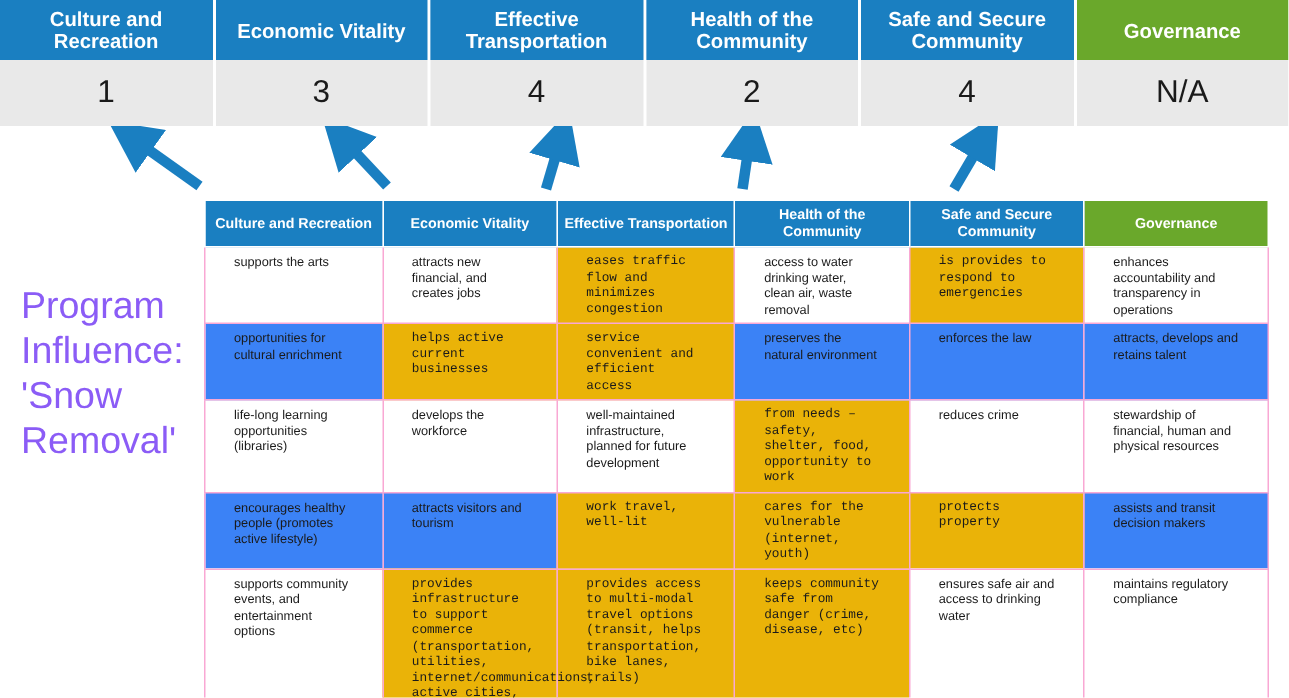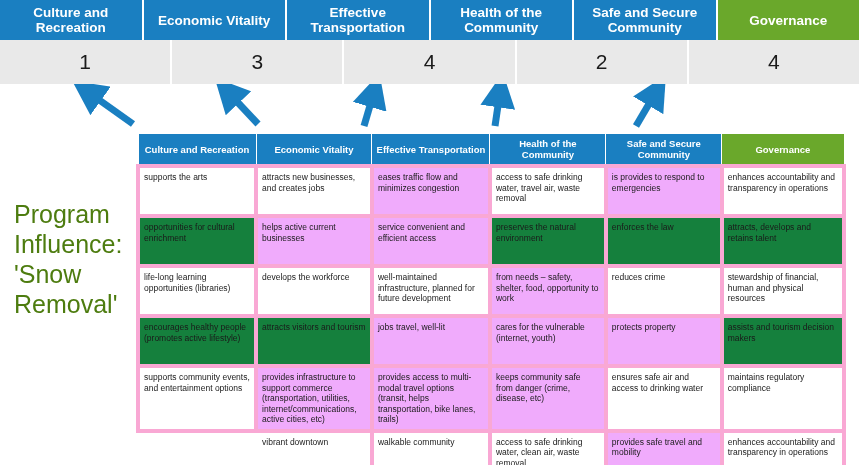--- a/index.html
+++ b/index.html
@@ -71,25 +71,25 @@
     left: 0;
     top: 84px;
     width: 859px;
     height: 50px;
   }
 
   
   #caption {
     position: absolute;
     left: 14px;
-    top: 199px;
+    top: 189px;
     width: 120px;
     font-size: 25px;
     line-height: 30px;
-    color: #4d7c0f;
+    color: #8b5cf6;
   }
 
   
   #matrix-wrap {
     position: absolute;
     left: 136px;
     top: 133px;
     width: 710px;
   }
   table.matrix {
@@ -109,32 +109,33 @@
     height: 22px;
     vertical-align: middle;
   }
   table.matrix th.gov {
     background: #6aa82b;
   }
   table.matrix td {
     font-size: 8.5px;
     line-height: 10.5px;
     color: #1a1a1a;
-    padding: 4px 4px;
-    border: 4px solid #f9a8d4;
+    padding: 4px 19px;
+    border: 1px solid #f9a8d4;
     vertical-align: top;
     background: #ffffff;
     height: 38px;
   }
   table.matrix tr.alt td {
-    background: #15803d;
+    background: #3b82f6;
   }
   table.matrix td.hl,
   table.matrix tr.alt td.hl {
-    background: #f0abfc;
+    background: #eab308;
+    font-family: Liberation Mono, monospace;
   }
   table.matrix td.empty {
     background: #ffffff;
     border-color: #ffffff;
   }
   .col1 { width: 112px; }
   .col2 { width: 110px; }
   .col3 { width: 112px; }
   .col4 { width: 110px; }
   .col5 { width: 110px; }
@@ -151,20 +152,21 @@
     <div class="top-hdr">Health of the Community</div>
     <div class="top-hdr">Safe and Secure Community</div>
     <div class="top-hdr gov">Governance</div>
   </div>
   <div id="top-score-row">
     <div class="top-score">1</div>
     <div class="top-score">3</div>
     <div class="top-score">4</div>
     <div class="top-score">2</div>
     <div class="top-score">4</div>
+    <div class="top-score">N/A</div>
   </div>
 </div>
 
 <svg id="arrows" viewBox="0 0 859 50">
   <defs>
     <marker id="ah" markerWidth="5" markerHeight="5" refX="2.2" refY="2.5" orient="auto">
       <path d="M0,0 L5,2.5 L0,5 z" fill="#1a7fc1"></path>
     </marker>
   </defs>
   <line x1="133" y1="40" x2="88" y2="8" stroke="#1a7fc1" stroke-width="7" marker-end="url(#ah)"></line>
@@ -192,23 +194,23 @@
         <th>Economic Vitality</th>
         <th>Effective Transportation</th>
         <th>Health of the Community</th>
         <th>Safe and Secure Community</th>
         <th class="gov">Governance</th>
       </tr>
     </thead>
     <tbody>
       <tr>
         <td>supports the arts</td>
-        <td>attracts new businesses, and creates jobs</td>
+        <td>attracts new financial, and creates jobs</td>
         <td class="hl">eases traffic flow and minimizes congestion</td>
-        <td>access to safe drinking water, travel air, waste removal</td>
+        <td>access to water drinking water, clean air, waste removal</td>
         <td class="hl">is provides to respond to emergencies</td>
         <td>enhances accountability and transparency in operations</td>
       </tr>
       <tr class="alt">
         <td>opportunities for cultural enrichment</td>
         <td class="hl">helps active current businesses</td>
         <td class="hl">service convenient and efficient access</td>
         <td>preserves the natural environment</td>
         <td>enforces the law</td>
         <td>attracts, develops and retains talent</td>
@@ -217,24 +219,24 @@
         <td>life-long learning opportunities (libraries)</td>
         <td>develops the workforce</td>
         <td>well-maintained infrastructure, planned for future development</td>
         <td class="hl">from needs – safety, shelter, food, opportunity to work</td>
         <td>reduces crime</td>
         <td>stewardship of financial, human and physical resources</td>
       </tr>
       <tr class="alt">
         <td>encourages healthy people (promotes active lifestyle)</td>
         <td>attracts visitors and tourism</td>
-        <td class="hl">jobs travel, well-lit</td>
+        <td class="hl">work travel, well-lit</td>
         <td class="hl">cares for the vulnerable (internet, youth)</td>
         <td class="hl">protects property</td>
-        <td>assists and tourism decision makers</td>
+        <td>assists and transit decision makers</td>
       </tr>
       <tr>
         <td>supports community events, and entertainment options</td>
         <td class="hl">provides infrastructure to support commerce (transportation, utilities, internet/communications, active cities, etc)</td>
         <td class="hl">provides access to multi-modal travel options (transit, helps transportation, bike lanes, trails)</td>
         <td class="hl">keeps community safe from danger (crime, disease, etc)</td>
         <td>ensures safe air and access to drinking water</td>
         <td>maintains regulatory compliance</td>
       </tr>
       <tr>

